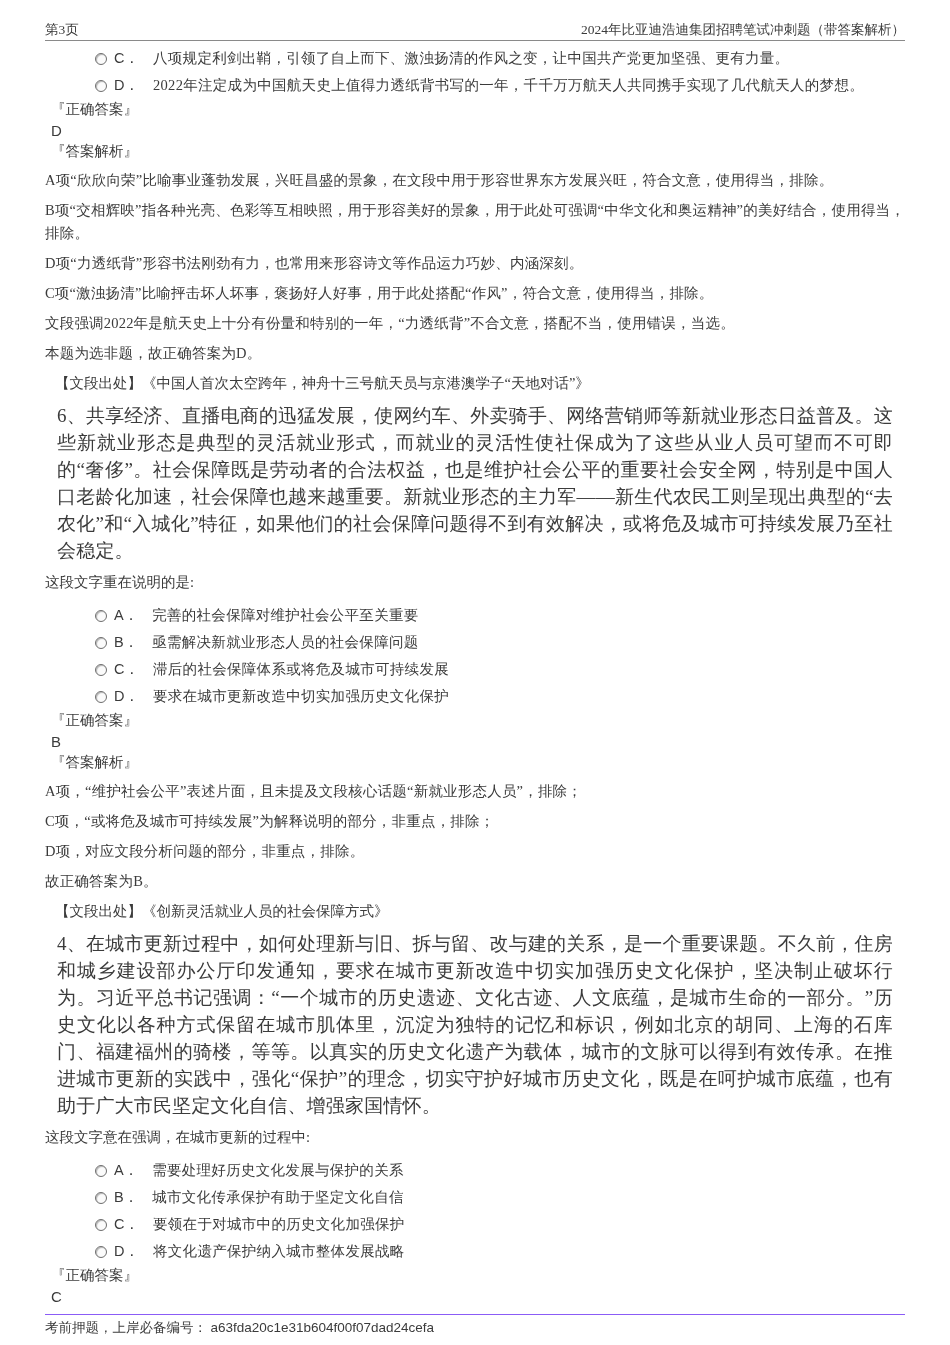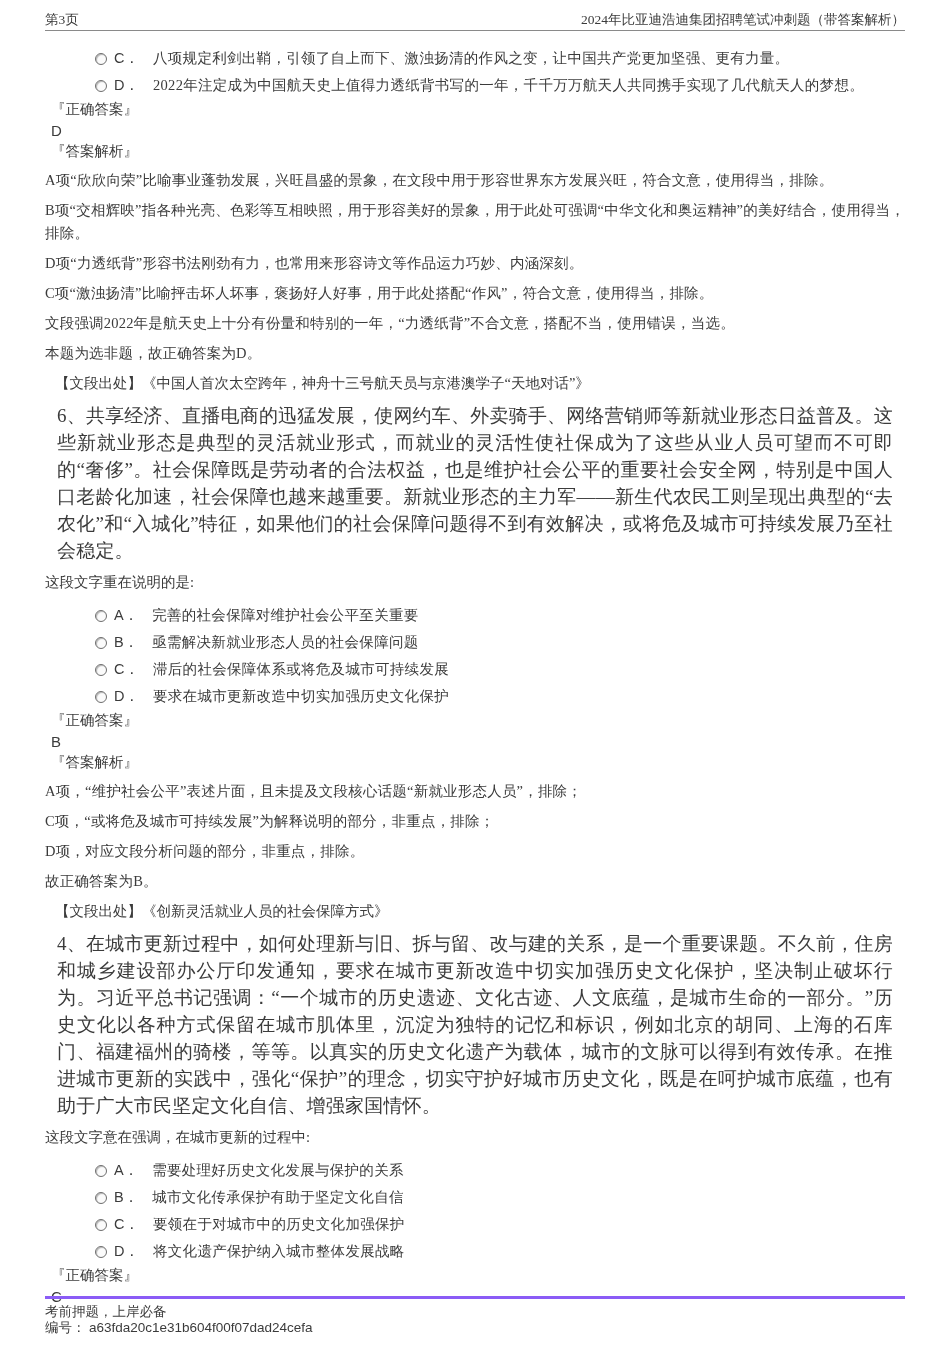--- a/index.html
+++ b/index.html
@@ -2,21 +2,21 @@
 <html><head>
 <meta charset="utf-8">
 <style>
   html,body { margin:0; padding:0; background:#ffffff; }
   .page {
     position:relative; width:950px; height:1345px; background:#ffffff;
     font-family:"Liberation Serif","DejaVu Serif",serif;
     color:#3b3b3b; overflow:hidden;
   }
   .header {
-    position:absolute; top:0; left:45px; right:45px;
+    position:absolute; top:10px; left:45px; right:45px;
     padding-top:12px; padding-bottom:2px;
     border-bottom:1px solid #8a8a8a;
     display:flex; justify-content:space-between; align-items:center;
     font-size:13.5px; line-height:16px;
   }
   .content { position:absolute; top:31px; left:45px; right:45px; }
   .opt-group { margin-top:14px; }
   .opt {
     display:flex; align-items:center; height:27px;
     margin-left:50px; font-size:14.5px; white-space:nowrap;
@@ -32,23 +32,23 @@
   .ans-letter { font-family:"Liberation Sans","DejaVu Sans",sans-serif; font-size:15px; }
   .para {
     margin:7px 0; font-size:14.5px; line-height:23px;
     text-align:justify; letter-spacing:0.2px;
   }
   .stem { margin:7px 12px; font-size:19px; line-height:27px; text-align:justify; letter-spacing:0.2px; }
   .prompt { margin:7px 0; font-size:14.5px; line-height:23px; }
   .source { margin:7px 4px; font-size:14.5px; line-height:23px; padding-left:6px; }
   .footer {
     position:absolute; left:45px; right:45px; bottom:9px;
-    border-top:3px solid #8b5cf6; padding-top:5px;
-    display:flex; justify-content:space-between; align-items:flex-start;
-    font-size:13.5px; line-height:16px;flex-direction:column;
+    border-top:1px solid #8b5cf6; padding-top:5px;
+    display:flex; align-items:flex-start;
+    font-size:13.5px; line-height:16px;
   }
   .footer-code { font-family:"Liberation Sans","DejaVu Sans",sans-serif; }
 </style>
 </head>
 <body>
 
 <div class="page">
 
   <div class="header">
     <span>第3页</span>

